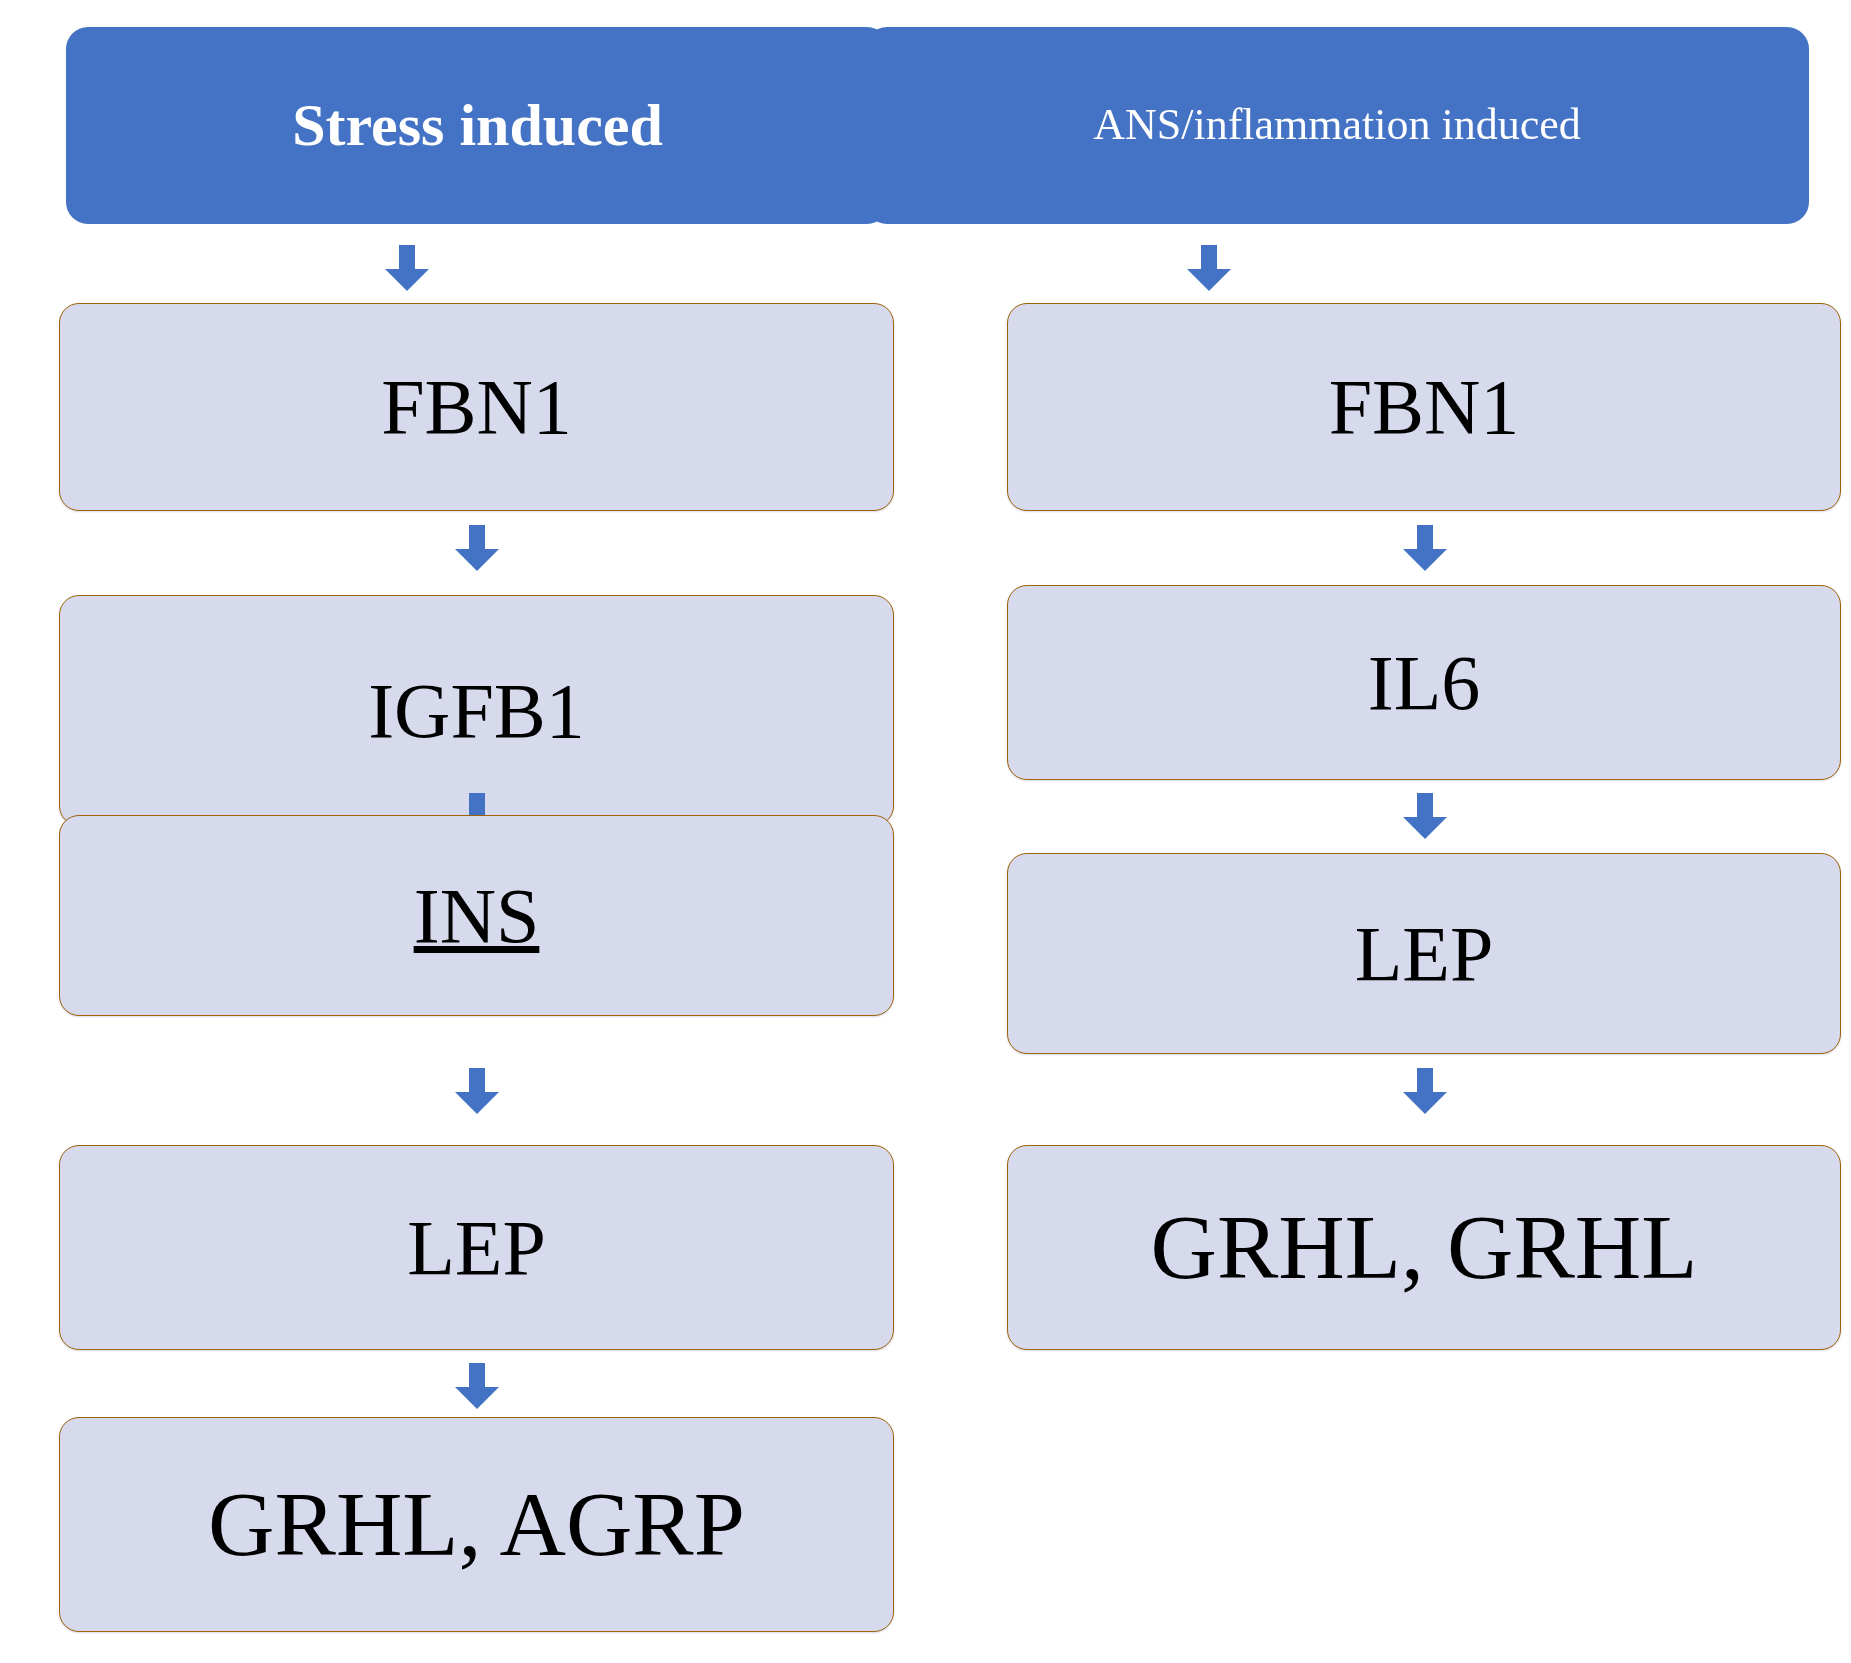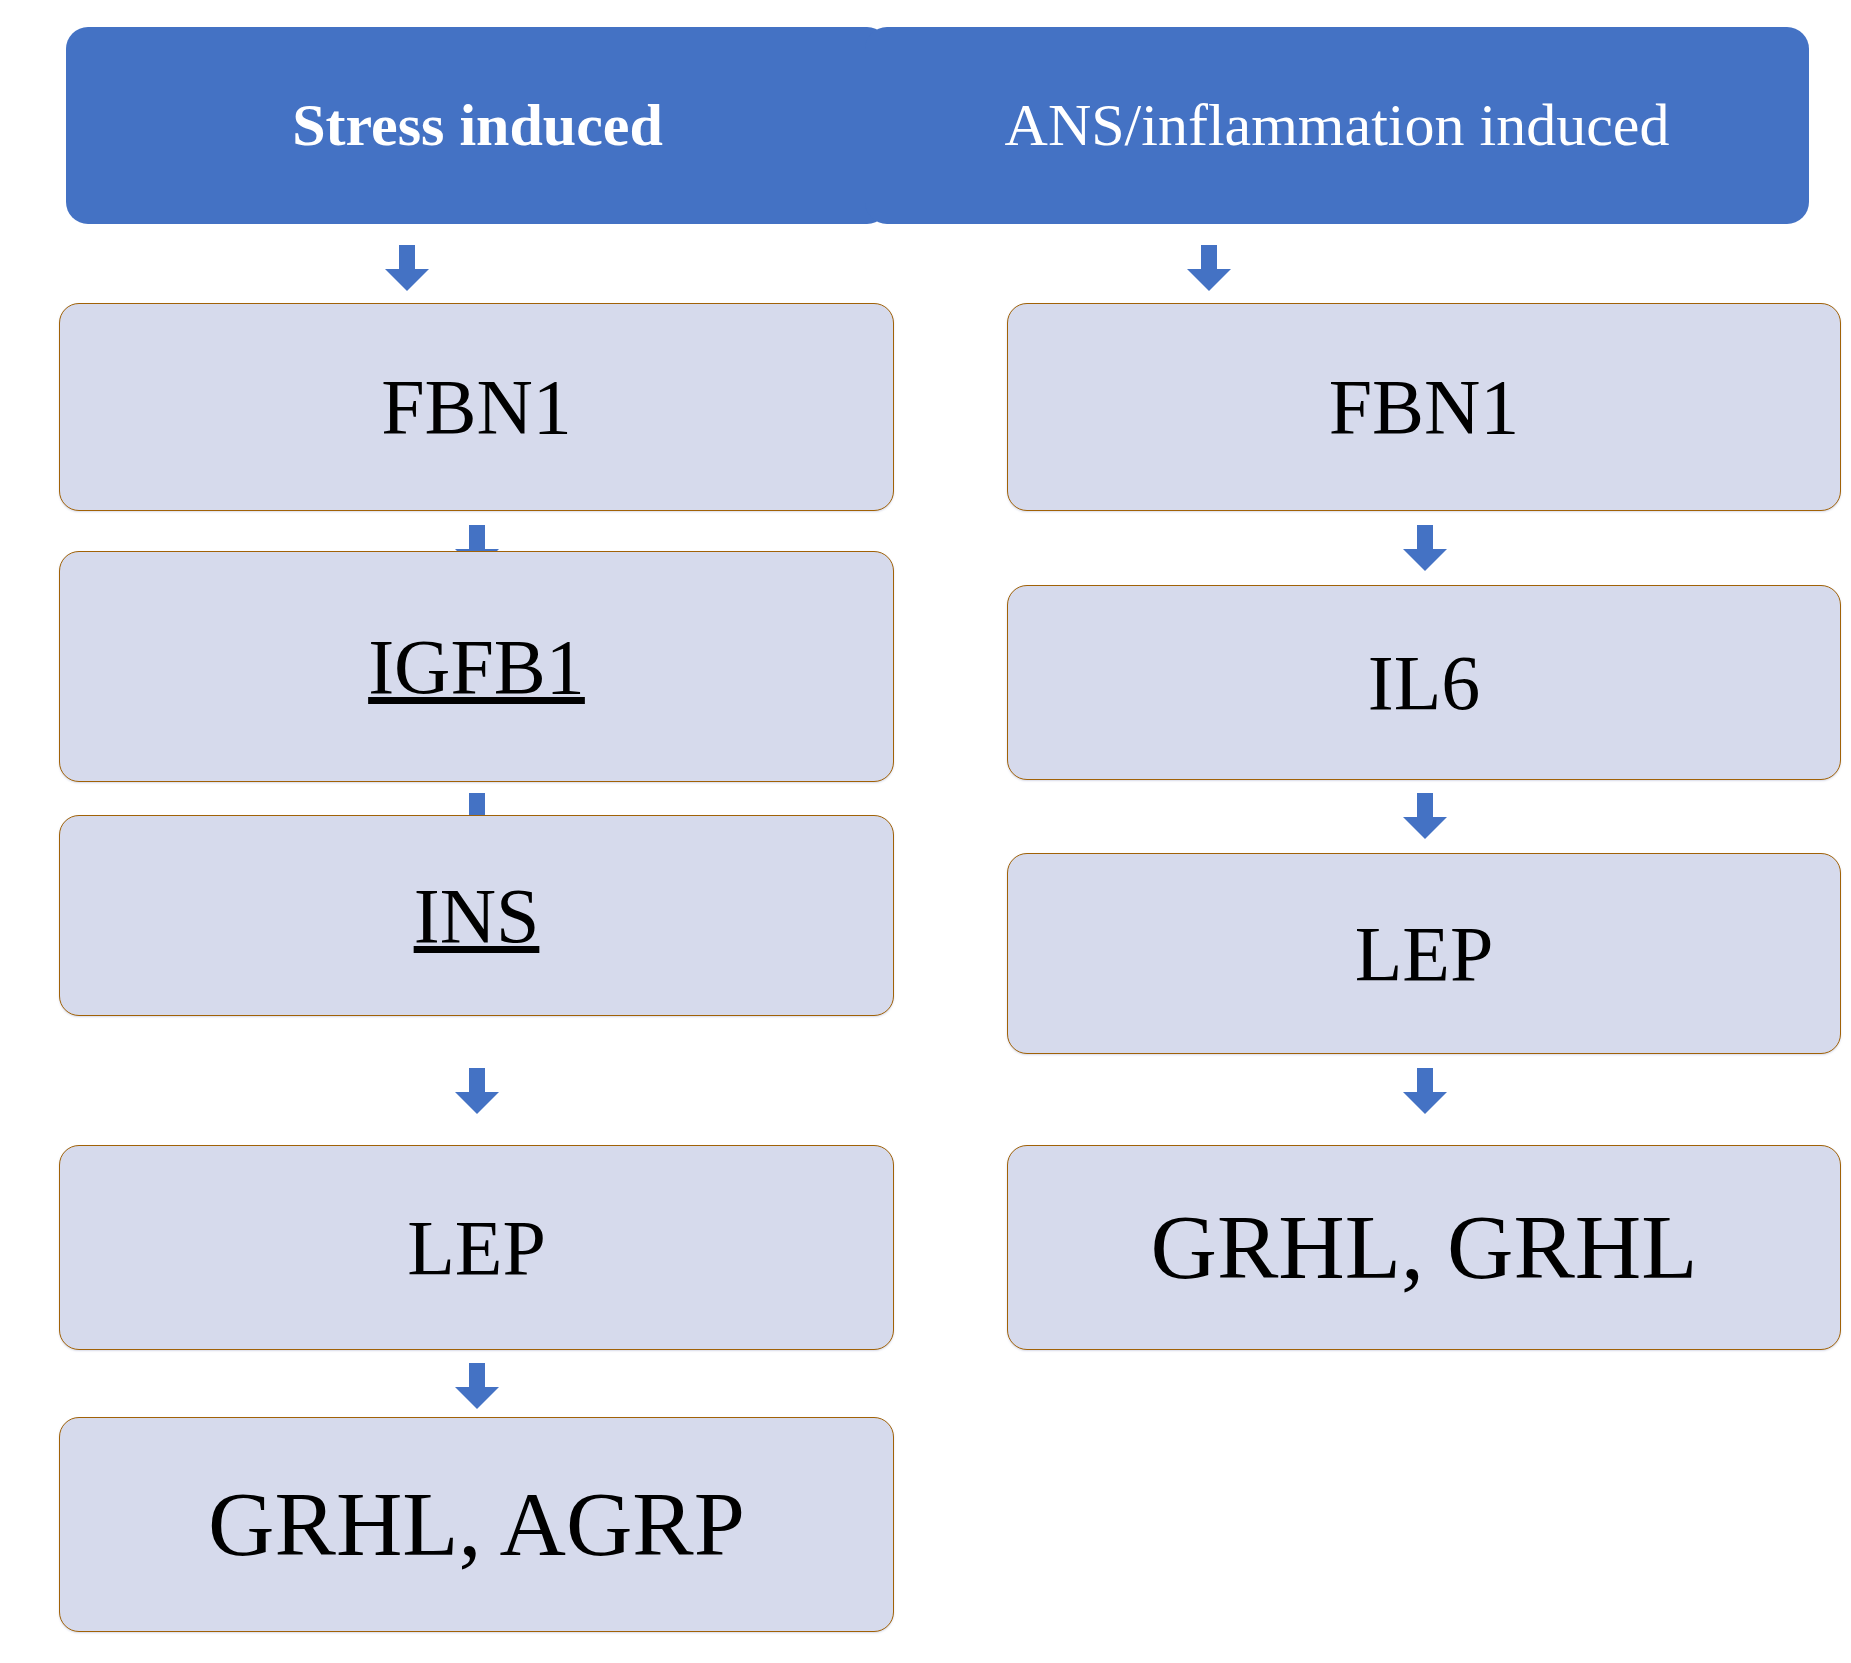--- a/index.html
+++ b/index.html
@@ -42,21 +42,21 @@
     top: 27px;
     width: 823px;
     height: 197px;
     font-size: 60px;
   }
   #header-right {
     left: 836px;
     top: 27px;
     width: 944px;
     height: 197px;
-    font-size: 60px;
+    font-size: 44px;
   }
 
   
   .node-box {
     position: absolute;
     box-sizing: border-box;
     background: #D6DAEC;
     border: 1px solid #a16207;
     border-radius: 20px;
     color: #000000;
@@ -100,21 +100,21 @@
   </div>
 
   <div class="node-box col-left node-fs-std" style="top:303px; height:208px;">FBN1</div>
 
   <div class="arrow" style="left:426px; top:525px;">
     <svg viewBox="0 0 44 46" xmlns="http://www.w3.org/2000/svg" aria-hidden="true">
       <polygon points="14,0 30,0 30,24 44,24 22,46 0,24 14,24" fill="#4472C4"></polygon>
     </svg>
   </div>
 
-  <div class="node-box col-left node-fs-std" style="top:551px; height:231px;text-decoration:underline;">IGFB1</div>
+  <div class="node-box col-left node-fs-std" style="top:595px; height:231px;">IGFB1</div>
 
   <div class="arrow" style="left:426px; top:793px;">
     <svg viewBox="0 0 44 46" xmlns="http://www.w3.org/2000/svg" aria-hidden="true">
       <polygon points="14,0 30,0 30,24 44,24 22,46 0,24 14,24" fill="#4472C4"></polygon>
     </svg>
   </div>
 
   <div class="node-box col-left node-fs-std" style="top:815px; height:201px;text-decoration:underline;">INS</div>
 
   <div class="arrow" style="left:426px; top:1068px;">

